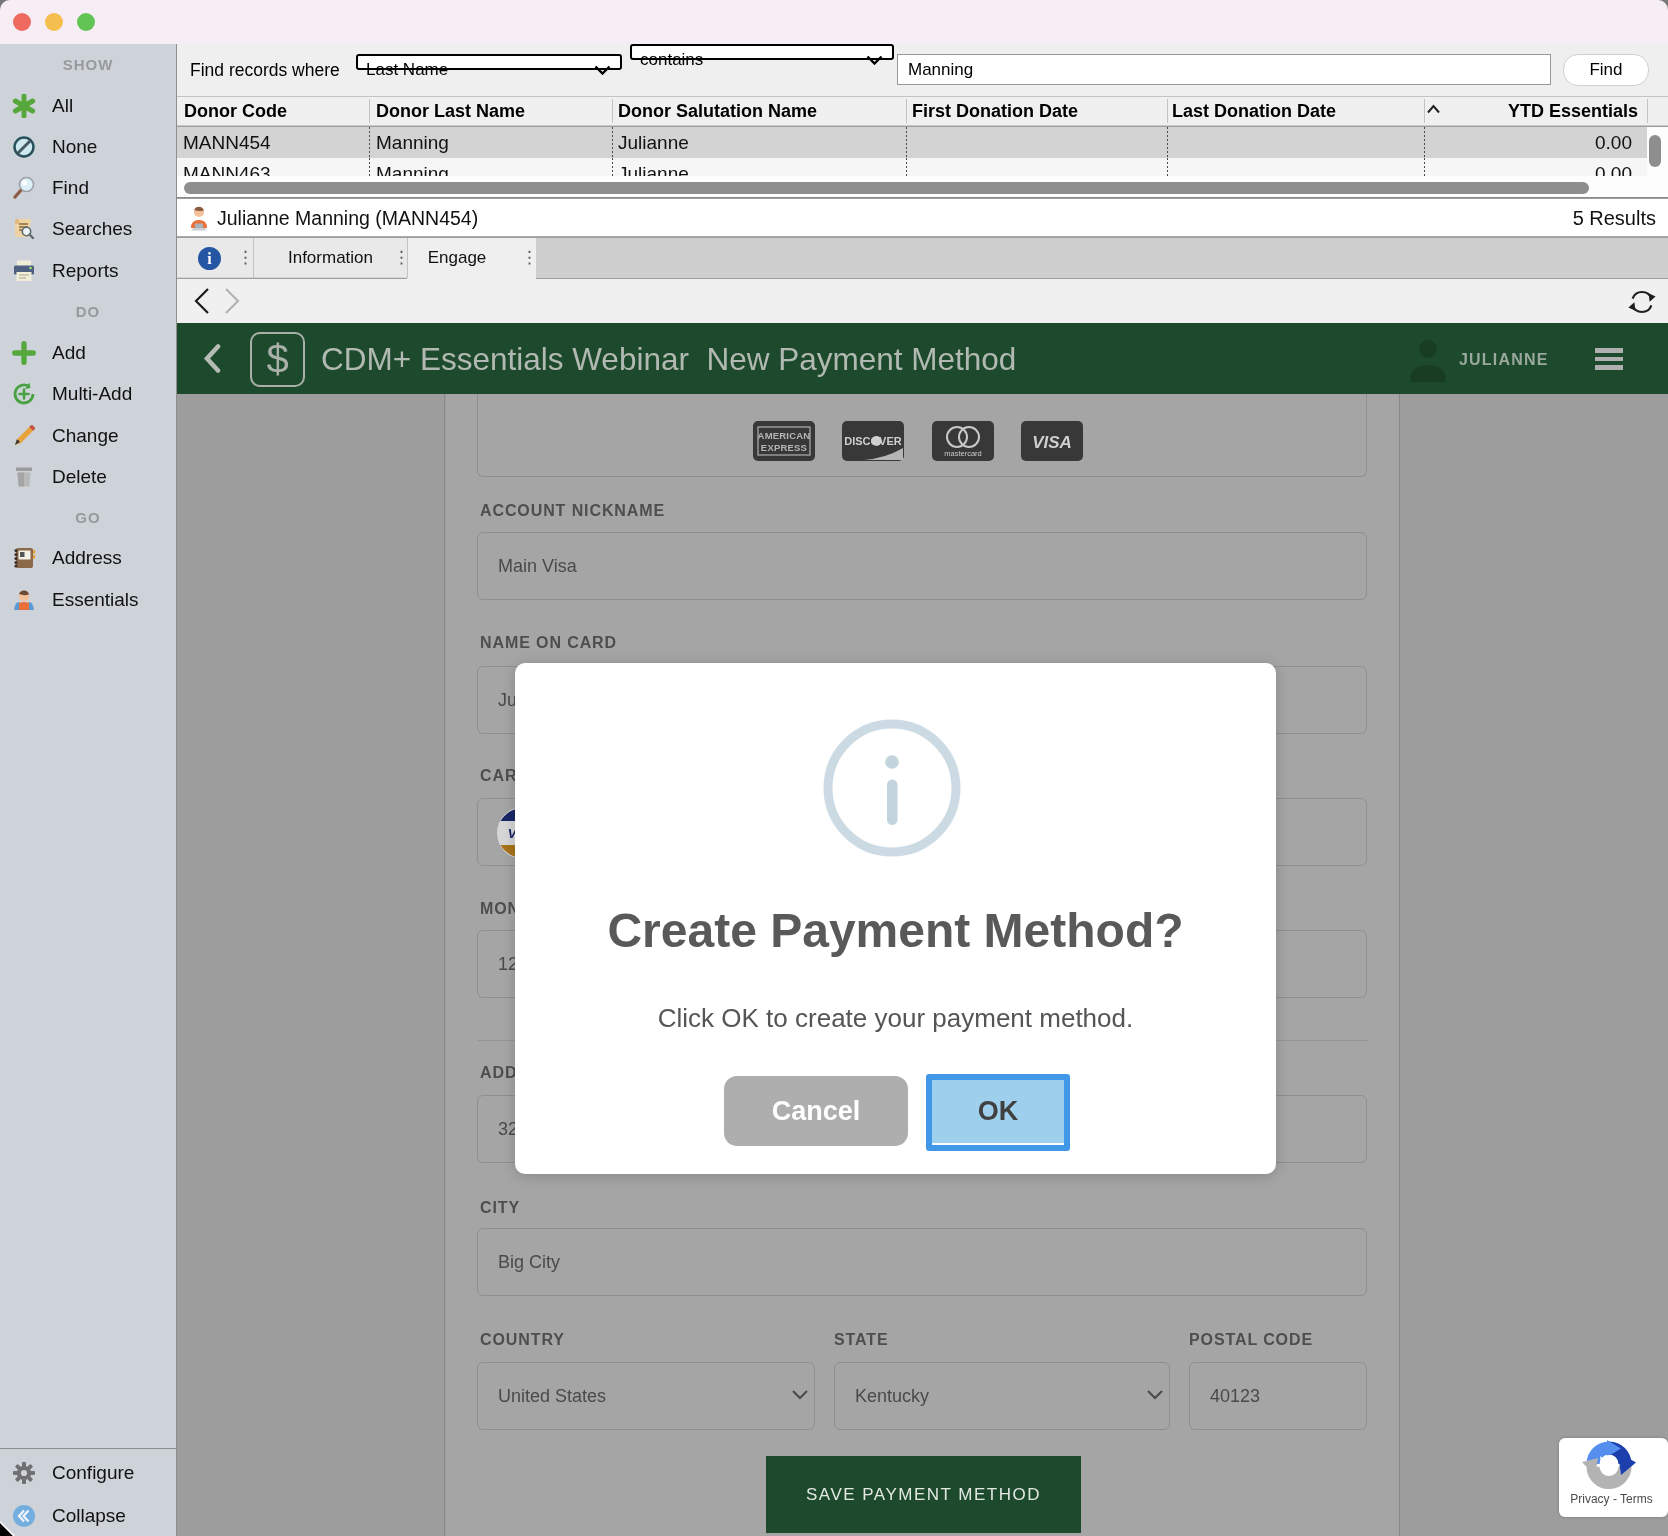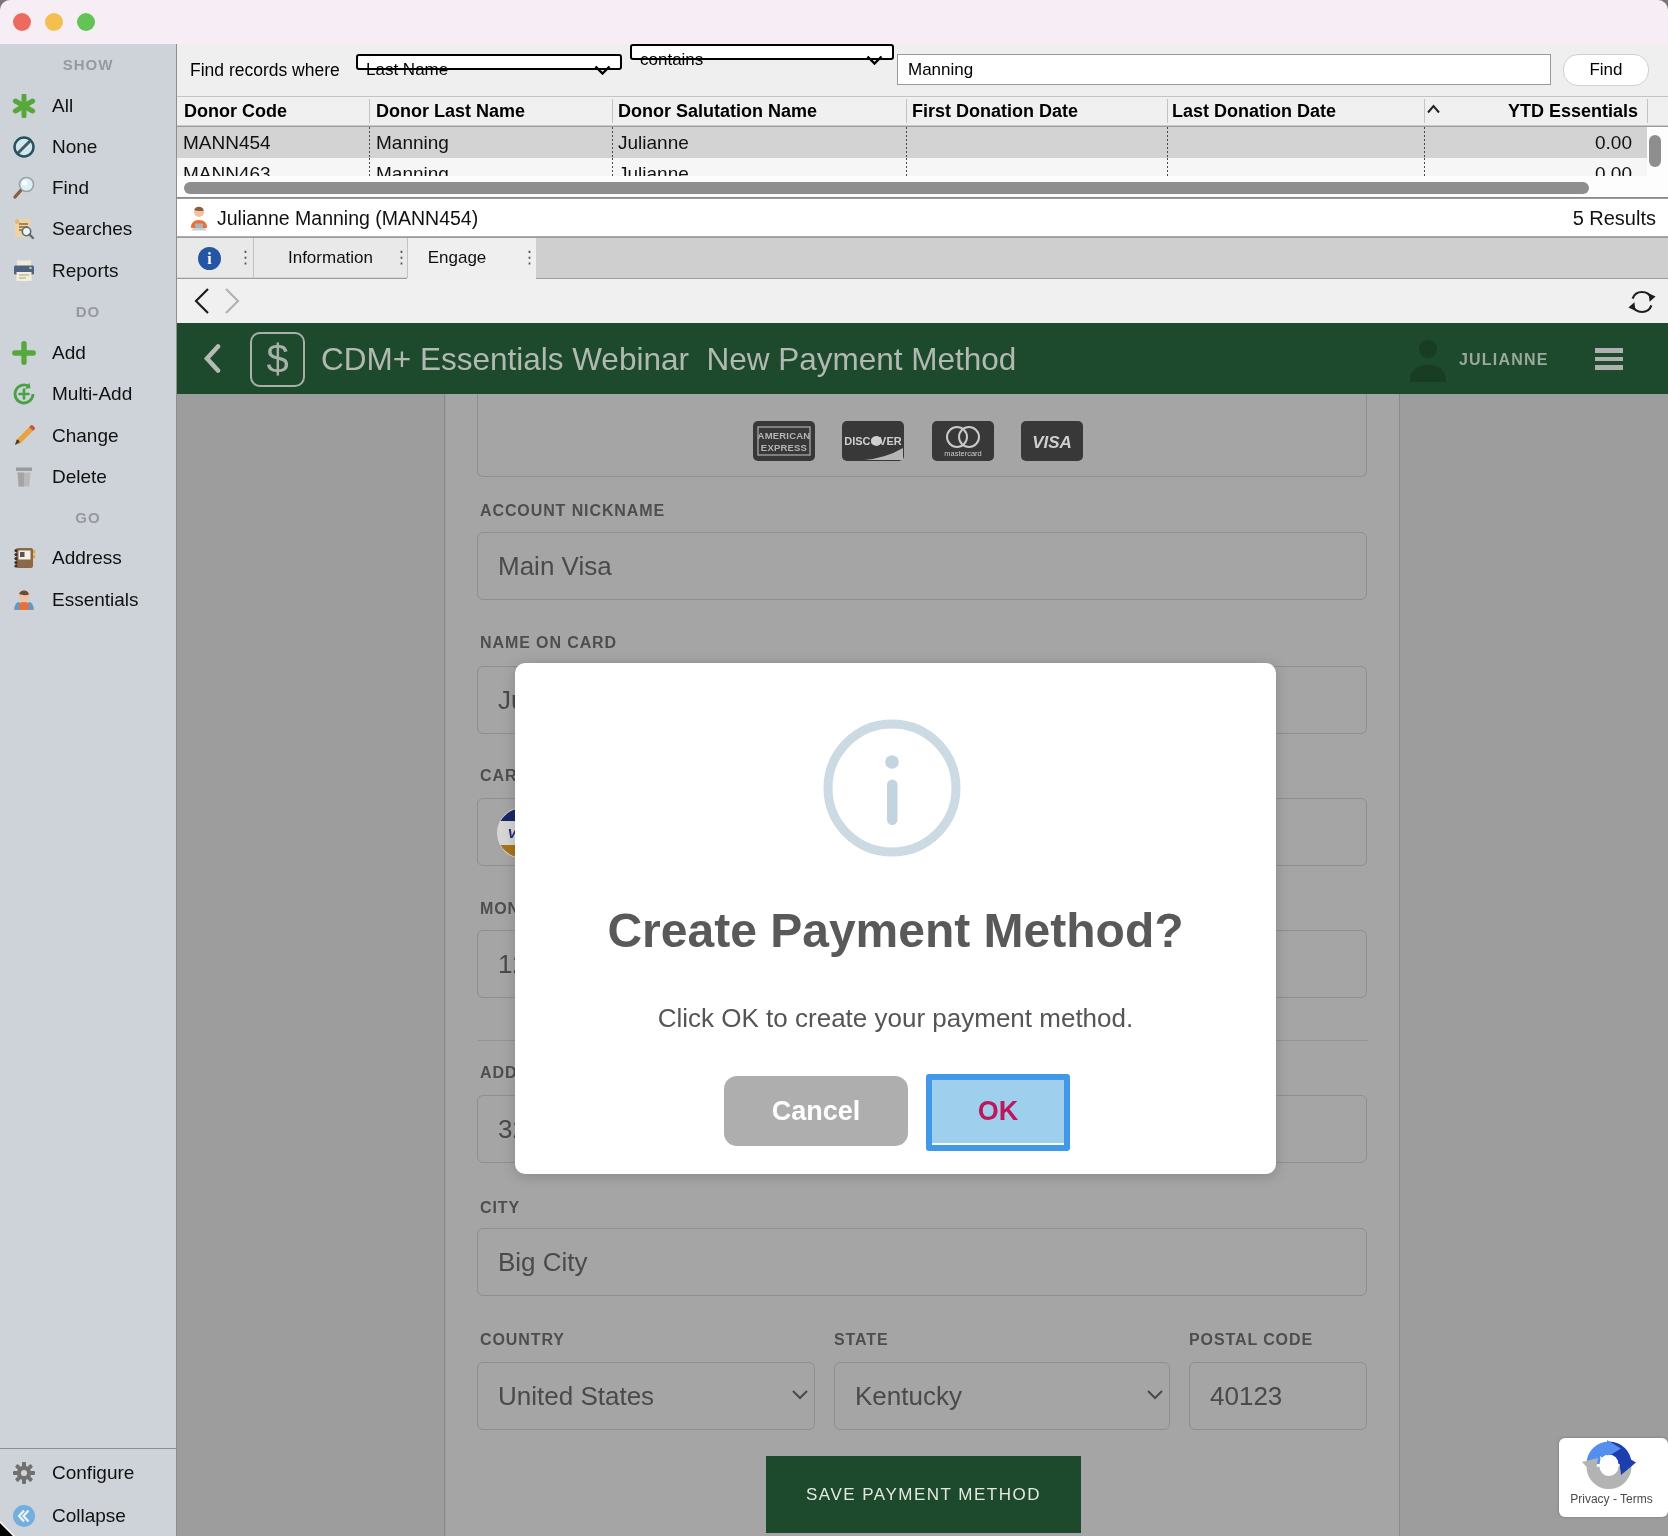--- a/index.html
+++ b/index.html
@@ -40,21 +40,21 @@
 
 
 #greenbar { left:177px; top:323px; width:1491px; height:71px; background:#1d4a2c; color:#b2b9b2; }
 
 
 #paneL { left:177px; top:394px; width:268px; height:1142px; background:#9d9d9d; border-right:1px solid #8a8a8a; }
 #paneC { left:446px; top:394px; width:954px; height:1142px; background:#a5a5a5; border-right:1px solid #8a8a8a; }
 #paneR { left:1400px; top:394px; width:268px; height:1142px; background:#9d9d9d; }
 
 .flabel { position:absolute; left:480px; font-size:16px; font-weight:bold; letter-spacing:0.9px; color:#4e4e4e; }
-.finput { position:absolute; left:477px; width:890px; height:68px; border:1px solid #8f8f8f; border-radius:6px; font-size:26px; color:#4a4a4a; }
+.finput { position:absolute; left:477px; width:890px; height:68px; border:1px solid #8f8f8f; border-radius:6px; font-size:18px; color:#4a4a4a; }
 .finput span { position:absolute; left:20px; top:50%; transform:translateY(-50%); }
 
 
 #modal { left:515px; top:663px; width:761px; height:511px; background:#fff; border-radius:10px; box-shadow:0 2px 14px rgba(0,0,0,0.18); }
 
 
 #savebtn { left:766px; top:1456px; width:315px; height:77px; background:#1d4a2c; color:#e3e8e3; font-size:17px; letter-spacing:1.5px; text-align:center; line-height:77px; }
 
 #recaptcha { left:1559px; top:1438px; width:109px; height:79px; background:#fff; border-radius:6px; box-shadow:0 0 3px rgba(0,0,0,.25); }
 .dots3 { font-size:17px; color:#555; line-height:22px; }
@@ -410,21 +410,21 @@
   <div id="modal-items">
     <svg class="abs" style="left:822px; top:718px;" width="141" height="141" viewBox="0 0 141 141">
       <circle cx="70" cy="70" r="64" fill="none" stroke="#ccdae3" stroke-width="9"></circle>
       <circle cx="70" cy="44" r="6.8" fill="#c3d4de"></circle>
       <rect x="65" y="61.5" width="10.5" height="45.5" rx="5.2" fill="#c3d4de"></rect>
     </svg>
     <div class="abs" style="left:515px; top:903px; width:761px; text-align:center; font-size:48px; line-height:56px; font-weight:bold; color:#595959;">Create Payment Method?</div>
     <div class="abs" style="left:515px; top:1000px; width:761px; text-align:center; font-size:26px; line-height:36px; color:#555;">Click OK to create your payment method.</div>
     <div class="abs" style="left:724px; top:1076px; width:184px; height:70px; background:#aeaeae; border-radius:13px; text-align:center; line-height:70px; font-size:27px; font-weight:bold; color:#fff;">Cancel</div>
     <div class="abs" style="left:926px; top:1074px; width:144px; height:77px; background:#4298e8; border-radius:3px;"></div>
-    <div class="abs" style="left:932px; top:1080px; width:132px; height:65px; background:#9ed0ee; border-bottom:2px solid #fdfdfd; text-align:center; line-height:62px; font-size:27px; font-weight:bold; color:#be185d;">OK</div>
+    <div class="abs" style="left:932px; top:1080px; width:132px; height:65px; background:#9ed0ee; border-bottom:2px solid #fdfdfd; text-align:center; line-height:62px; font-size:27px; font-weight:bold; color:#404040;">OK</div>
   </div>
 
   <div class="abs" id="savebtn">SAVE PAYMENT METHOD</div>
   <div class="abs" id="recaptcha"></div>
   <div id="recaptcha-items">
     <svg class="abs" style="left:1580px; top:1439px;" width="58" height="50" viewBox="0 0 58 50">
       <g fill="none" stroke-width="13">
         <path d="M13 25 A16 16 0 0 1 29 9" stroke="#568ef0"></path>
         <path d="M29 9 A16 16 0 0 1 45 25" stroke="#1d3fae"></path>
         <path d="M45 27 A16 16 0 0 1 13 28" stroke="#b3b3b3"></path>

